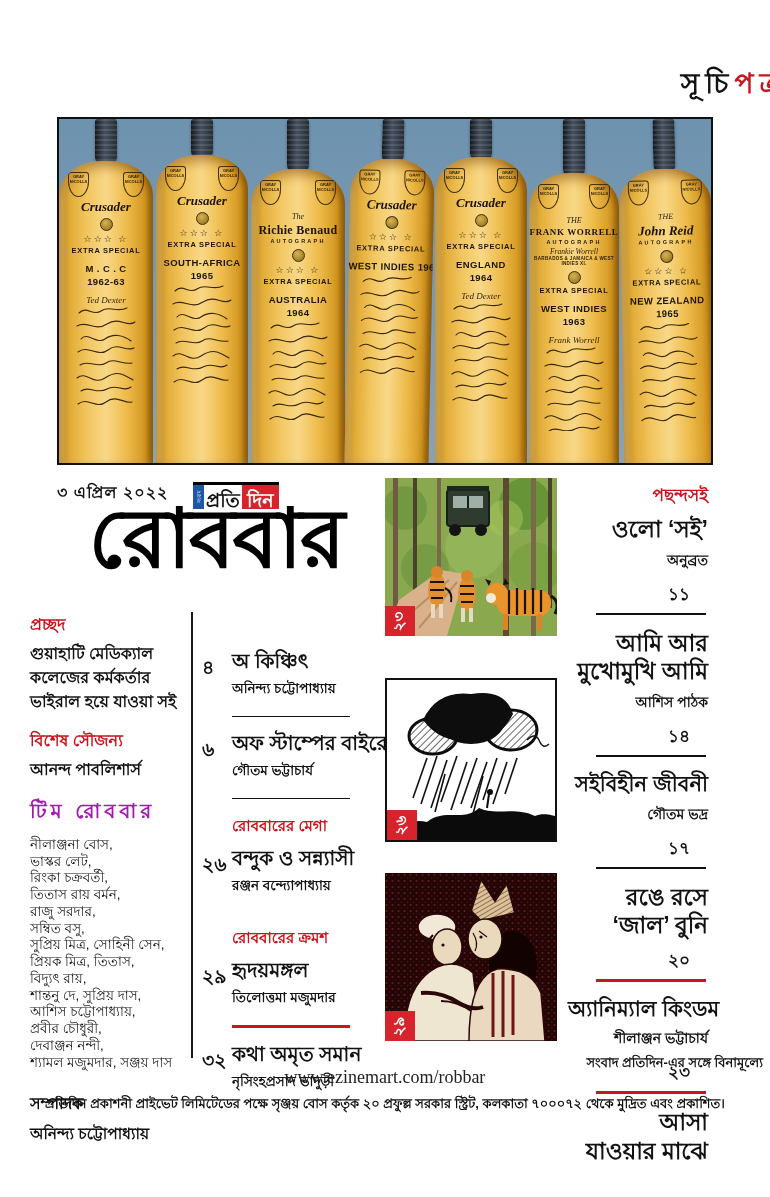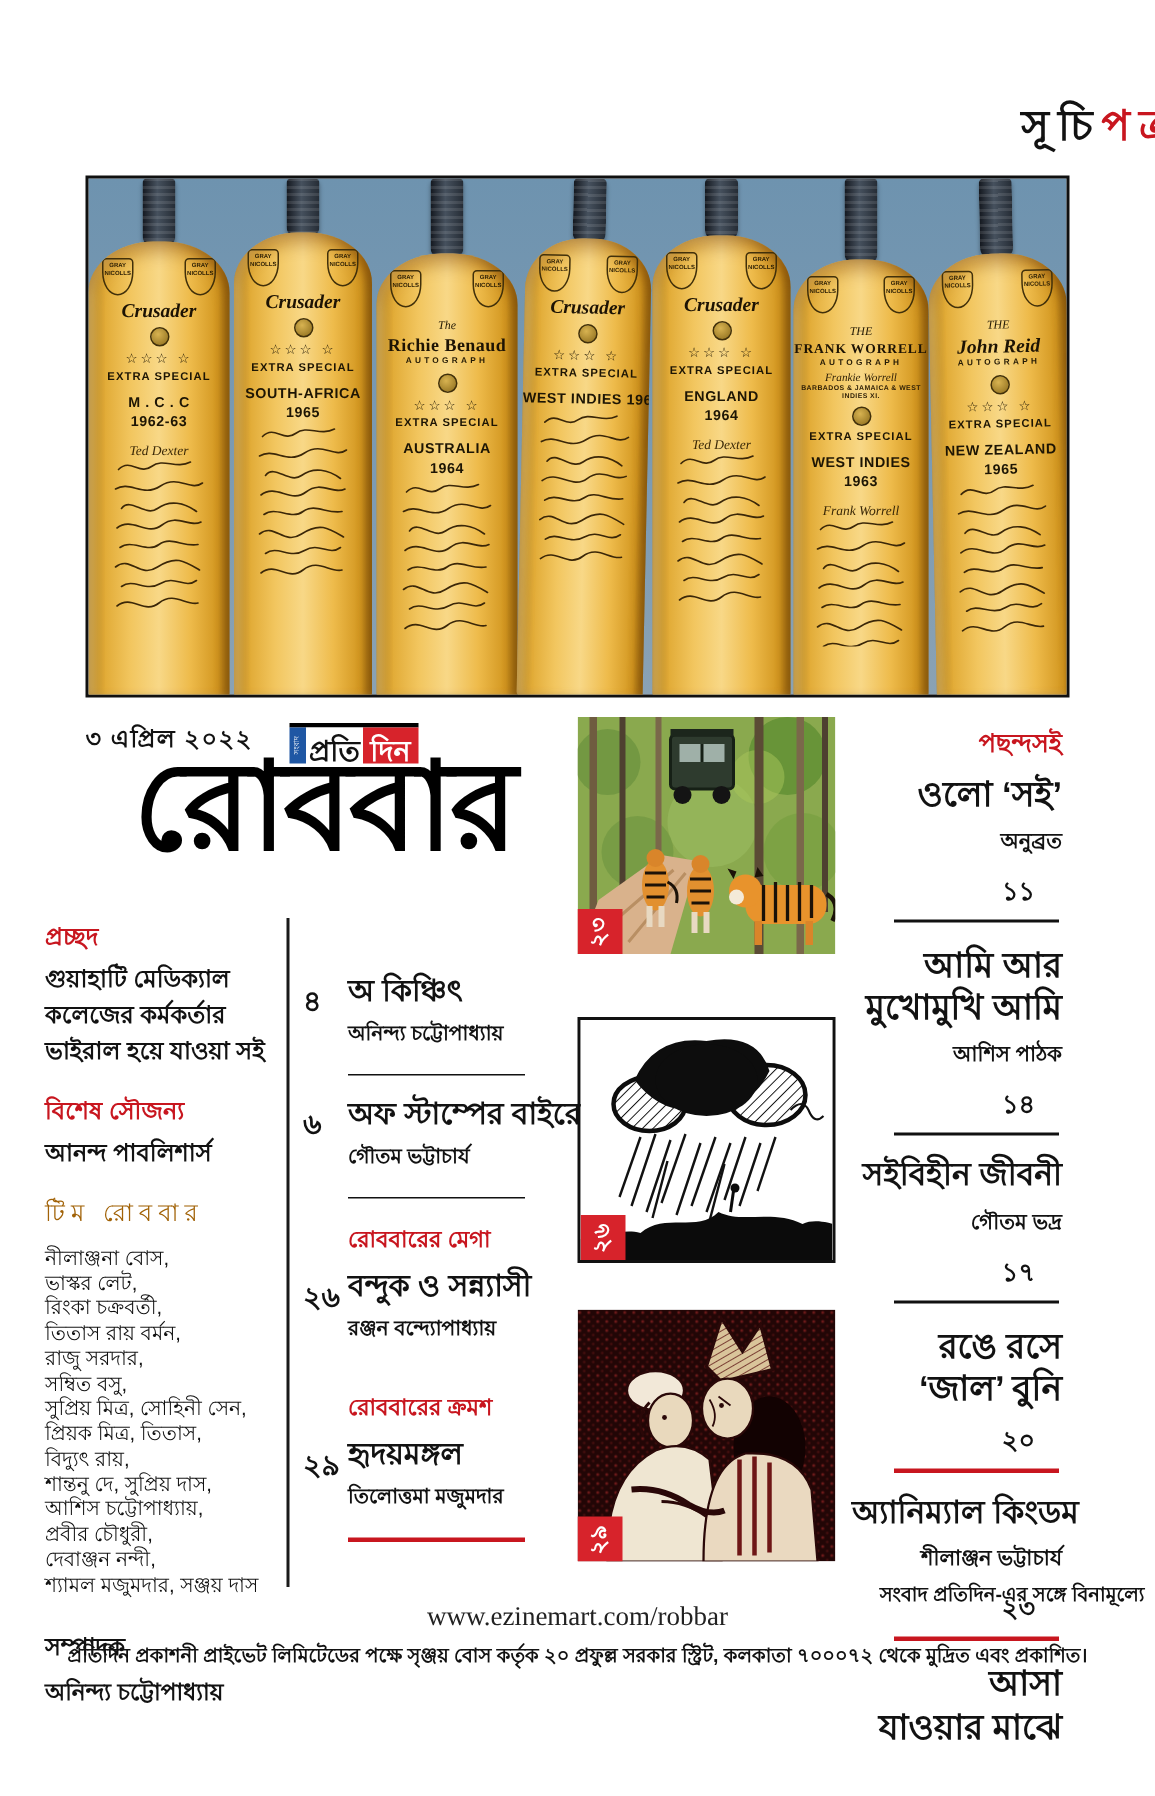--- a/index.html
+++ b/index.html
@@ -57,21 +57,21 @@
   .logo-main{font-weight:bold;font-size:19px;padding:1px 2px 0;background:#fff}
   .logo-red{background:var(--label-red);color:#fff;font-weight:bold;font-size:19px;padding:1px 5px 0}
   .masthead{position:absolute;left:57px;top:494px;width:318px;text-align:center;
     font-weight:bold;font-size:82px;line-height:1.1;letter-spacing:-2px;color:#000}
 
   
   .left-col{position:absolute;left:30px;top:612px;width:156px;text-align:left}
   .lc-heading{color:var(--red);font-weight:bold;font-size:16px;margin-bottom:3px}
   .lc-line{font-size:16px;font-weight:bold;line-height:1.5;white-space:nowrap}
   .lc-gap{height:14px}
-  .team-heading{font-weight:normal;font-size:16px;letter-spacing:4px;margin-bottom:8px;color:#a16207}
+  .team-heading{font-weight:bold;font-size:20px;letter-spacing:4px;margin-bottom:8px;color:#a21caf}
   .team-line{font-size:13.5px;line-height:1.24;white-space:nowrap}
   .editor-heading{font-weight:bold;font-size:16px;margin-top:20px}
   .editor-name{font-weight:bold;font-size:15.5px;margin-top:4px;white-space:nowrap}
 
   .vrule{position:absolute;left:191px;top:612px;width:1.5px;height:446px;background:#1a1a1a}
 
   
   .mid-col{position:absolute;left:202px;top:650px;width:185px}
   .c-row{display:flex;align-items:flex-start}
   .c-num{min-width:30px;font-size:19px;font-weight:bold;padding-top:3px;white-space:nowrap}
@@ -334,20 +334,27 @@
     <div class="c-space"></div>
     <div class="c-sec">রোববারের ক্রমশ</div>
     <div class="c-row">
       <div class="c-num">২৯</div>
       <div>
         <div class="c-title">হৃদয়মঙ্গল</div>
         <div class="c-author">তিলোত্তমা মজুমদার</div>
       </div>
     </div>
     <div class="c-div red"></div>
+    <div class="c-row">
+      <div class="c-num">৩২</div>
+      <div>
+        <div class="c-title">কথা অমৃত সমান</div>
+        <div class="c-author">নৃসিংহপ্রসাদ ভাদুড়ী</div>
+      </div>
+    </div>
   </div>
 
   <div class="thumb" style="top:478px;height:158px">
     <svg width="172" height="158" viewBox="0 0 172 158">
       <rect width="172" height="158" fill="#8aa94e"></rect>
       <circle cx="20" cy="30" r="22" fill="#6d9440" opacity=".8"></circle>
       <circle cx="140" cy="26" r="26" fill="#5f8f33" opacity=".8"></circle>
       <circle cx="90" cy="70" r="30" fill="#9dbd63" opacity=".55"></circle>
       <circle cx="40" cy="90" r="24" fill="#6d9440" opacity=".6"></circle>
       <circle cx="150" cy="90" r="26" fill="#78a040" opacity=".7"></circle>

